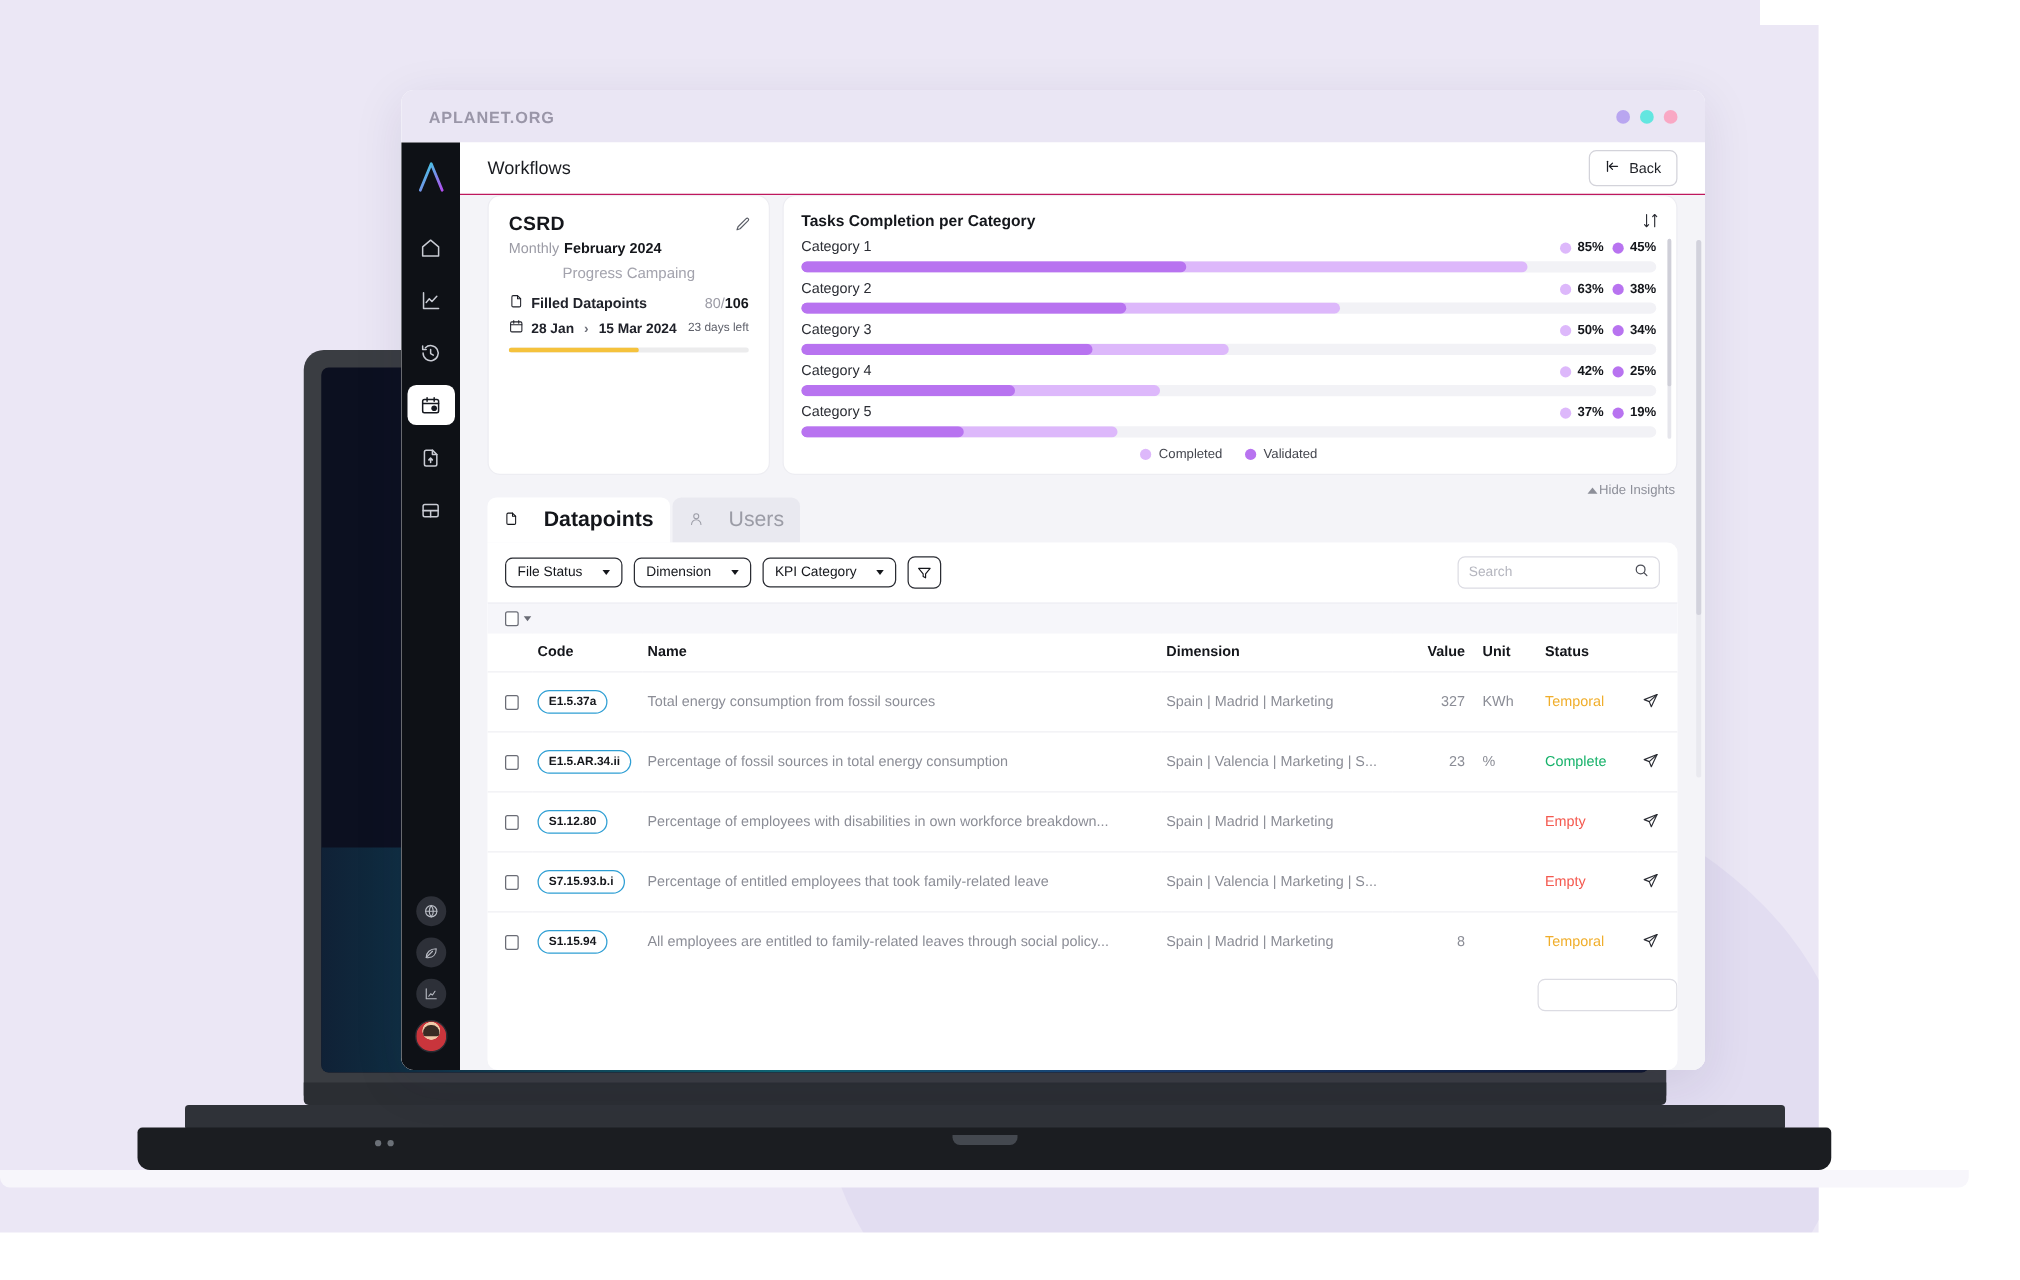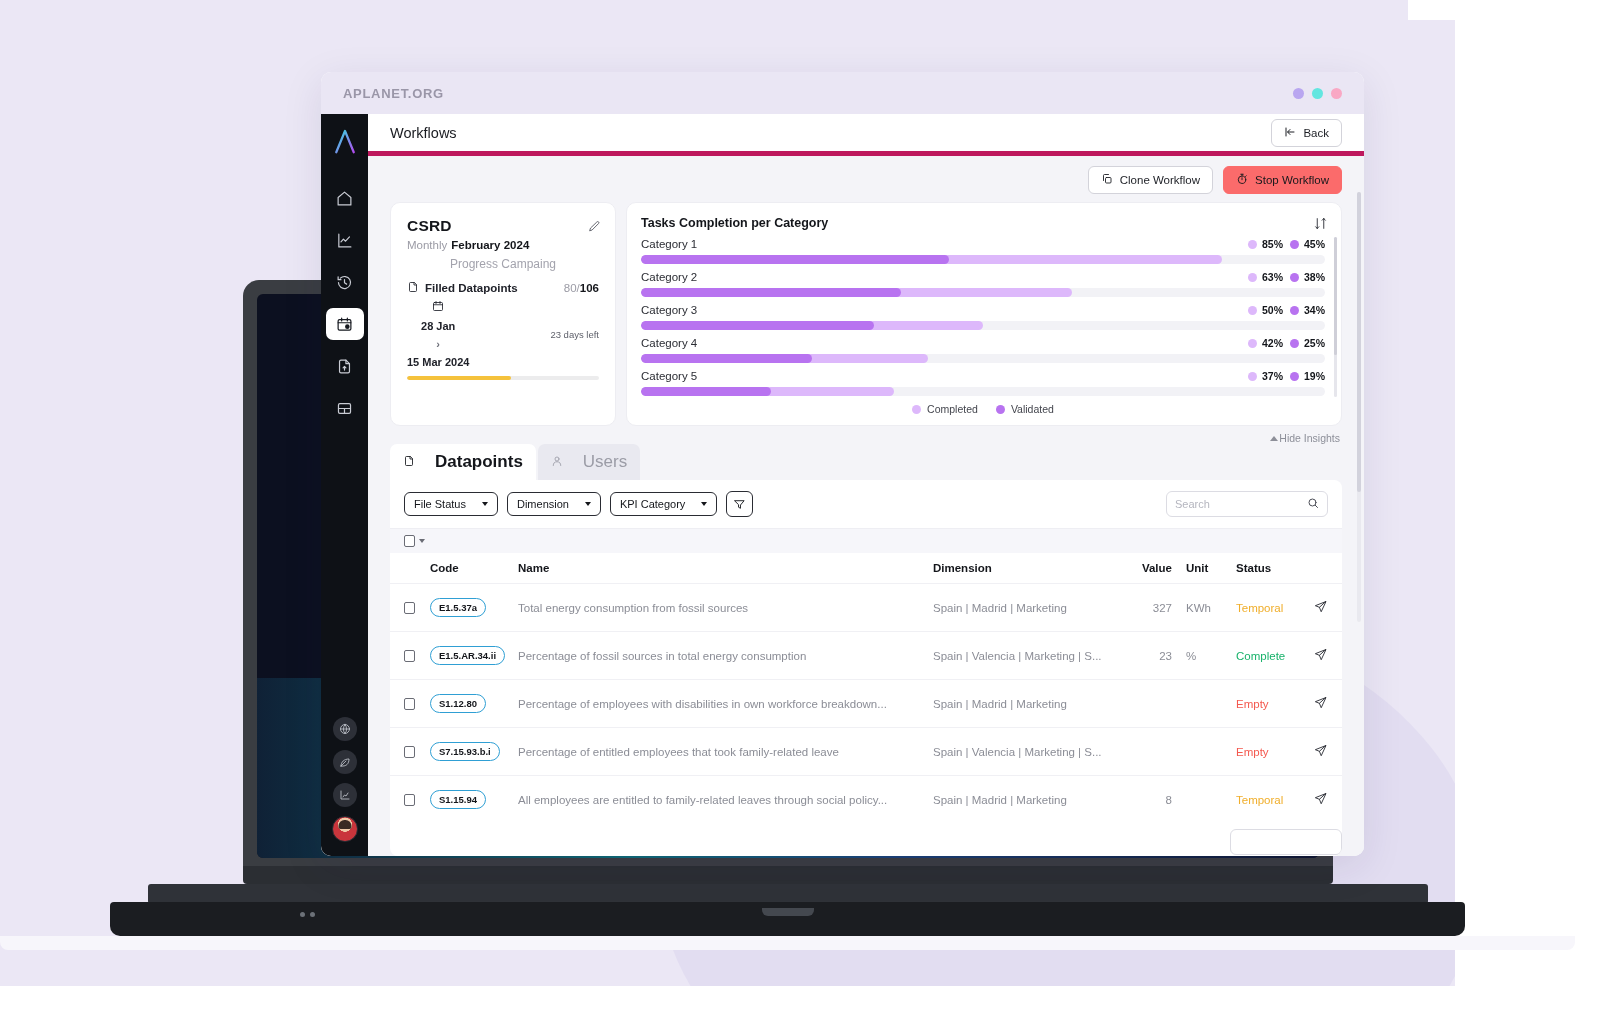--- a/index.html
+++ b/index.html
@@ -130,21 +130,21 @@
   }
   .avatar::after{
     content:''; position:absolute; left:50%; top:14%; transform:translateX(-50%);
     width:13px; height:9px; border-radius:6px 6px 2px 2px; background:#3a2b24;
   }
 
   
   .main { flex: 1; display: flex; flex-direction: column; min-width: 0; }
 
   .topbar {
-    height: 42px; background: #ffffff; border-bottom: 5px solid #be185d;
+    height: 42px; background: #ffffff; border-bottom: 1px solid #be185d;
     display: flex; align-items: center; justify-content: space-between;
     padding: 0 22px 0 22px;
   }
   .topbar h1 { font-size: 14.5px; font-weight: 500; color: #191b20; }
   .btn {
     display: inline-flex; align-items: center; gap: 7px;
     border: 1px solid #d3d3da; background: #fff; border-radius: 6px;
     font-size: 11.5px; color: #1d1f25; padding: 6px 12px; cursor: pointer;
     font-family: "Liberation Sans", sans-serif; font-weight: 500; white-space:nowrap;
   }
@@ -180,21 +180,21 @@
 
   .stat-row {
     display: flex; align-items: center; justify-content: space-between;
     margin-top: 10px; font-size: 11.5px; color: #20222a;
   }
   .stat-row .left { display: flex; align-items: center; gap: 6px; font-weight: 600; }
   .stat-row .left svg { width: 12px; height: 12px; color:#20222a; }
   .frac .a { color: #9b9ba5; font-weight: 500; }
   .frac .b { color: #14161b; font-weight: 700; }
   .date-row { display:flex; align-items:center; justify-content:space-between; margin-top: 5px; font-size: 11px;}
-  .date-row .left { display:flex; align-items:center; gap:6px; color:#20222a; font-weight:600;flex-direction:column;}
+  .date-row .left { display:flex; align-items:center; gap:6px; color:#20222a; font-weight:600;}
   .date-row .left svg{width:12px;height:12px;}
   .date-row .chev { color:#6d6f79; margin:0 2px;}
   .date-row .right { font-size: 9.5px; color: #5f616b; }
   .timeline { margin-top: 8px; height: 4px; background: #ececed; border-radius: 3px; overflow: hidden; }
   .timeline i { display:block; height: 100%; background: #f5c23c; border-radius: 3px; }
 
   
   .card-right { flex: 1; padding: 13px 16px 10px 14px; min-width: 0; position: relative; }
   .card-right h3 { font-size: 12.5px; font-weight: 700; color: #14161b; margin-bottom: 8px; }
   .sort-ico { position: absolute; right: 14px; top: 13px; color: #2b2d34; cursor: pointer; }
@@ -424,40 +424,20 @@
             <svg viewBox="0 0 24 24" fill="none" stroke="currentColor" stroke-width="2" stroke-linecap="round" stroke-linejoin="round">
                 <path d="M4 4v16"></path>
                 <path d="M20 12H8"></path>
                 <path d="M12 7l-5 5 5 5"></path>
               </svg>
           </span>
           <span>Back</span>
         </button>
       </div>
 
-      <div class="actionbar">
-        <button class="btn">
-          <span>
-            <svg viewBox="0 0 24 24" fill="none" stroke="currentColor" stroke-width="1.8" stroke-linecap="round" stroke-linejoin="round">
-                <rect x="9" y="9" width="11" height="11" rx="2"></rect>
-                <path d="M5 15V5a2 2 0 0 1 2-2h8"></path>
-              </svg>
-          </span>
-          <span>Clone Workflow</span>
-        </button>
-        <button class="btn btn-danger">
-          <span>
-            <svg viewBox="0 0 24 24" fill="none" stroke="currentColor" stroke-width="1.8" stroke-linecap="round" stroke-linejoin="round">
-                <circle cx="12" cy="13.5" r="7.5"></circle>
-                <path d="M12 13.5V9.5M9.5 2.5h5M12 2.5v3.5M19 7l1.5-1.5"></path>
-              </svg>
-          </span>
-          <span>Stop Workflow</span>
-        </button>
-      </div>
 
       <div class="cards">
 
         <div class="card card-left">
           <h2>CSRD</h2>
           <div class="pencil">
             <svg viewBox="0 0 24 24" fill="none" stroke="currentColor" stroke-width="1.7" stroke-linecap="round" stroke-linejoin="round">
                 <path d="M16.5 3.5a2.1 2.1 0 0 1 3 3L7.5 18.5 3 20l1.5-4.5z"></path>
               </svg>
           </div>

